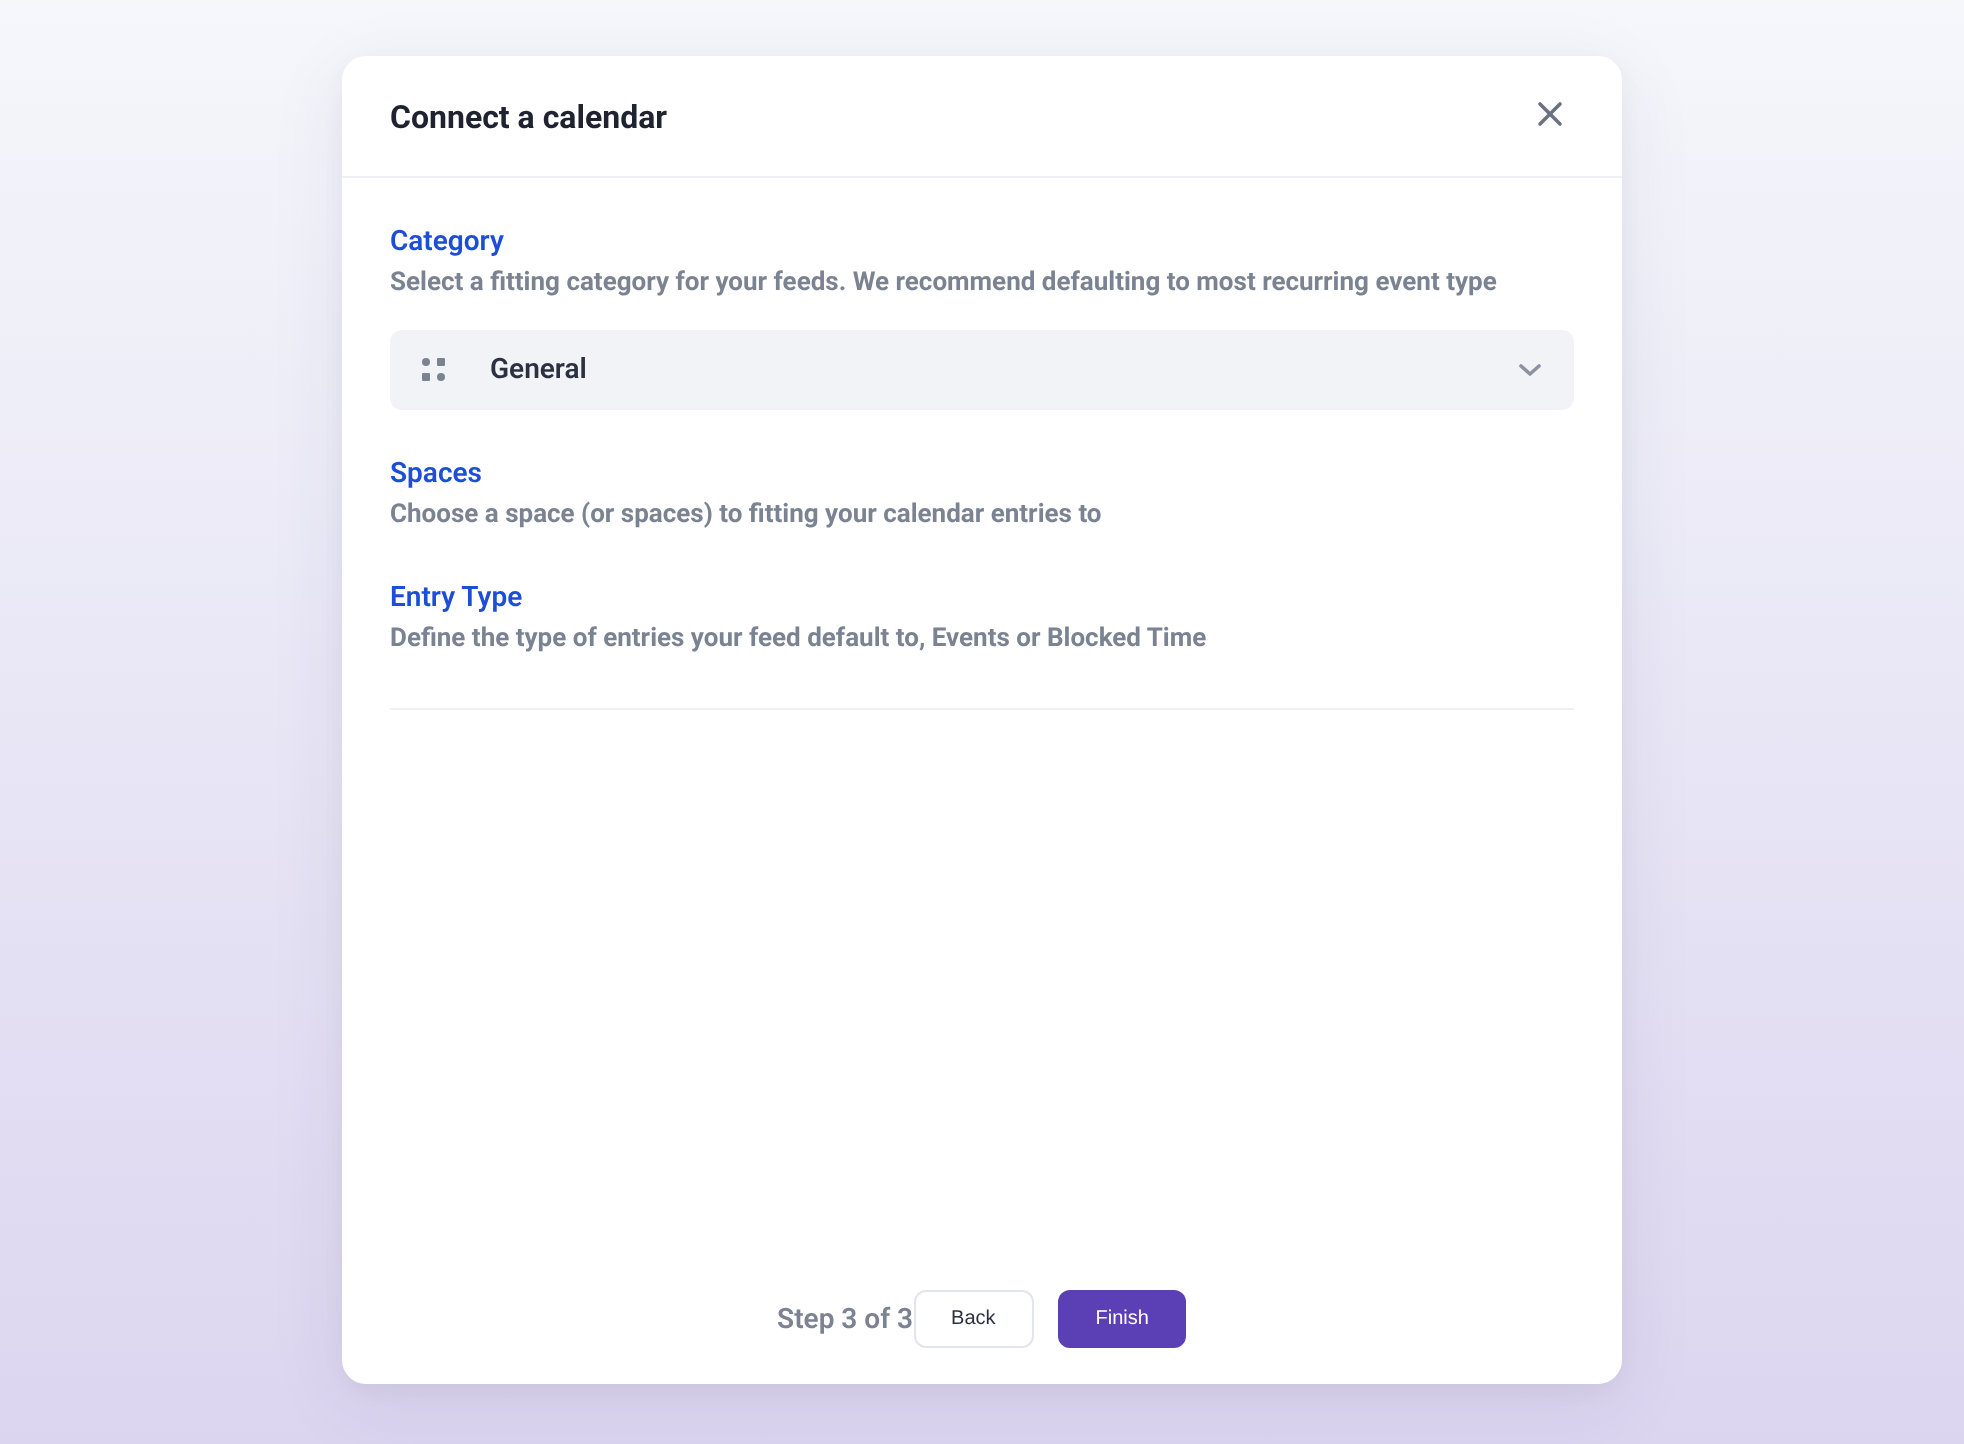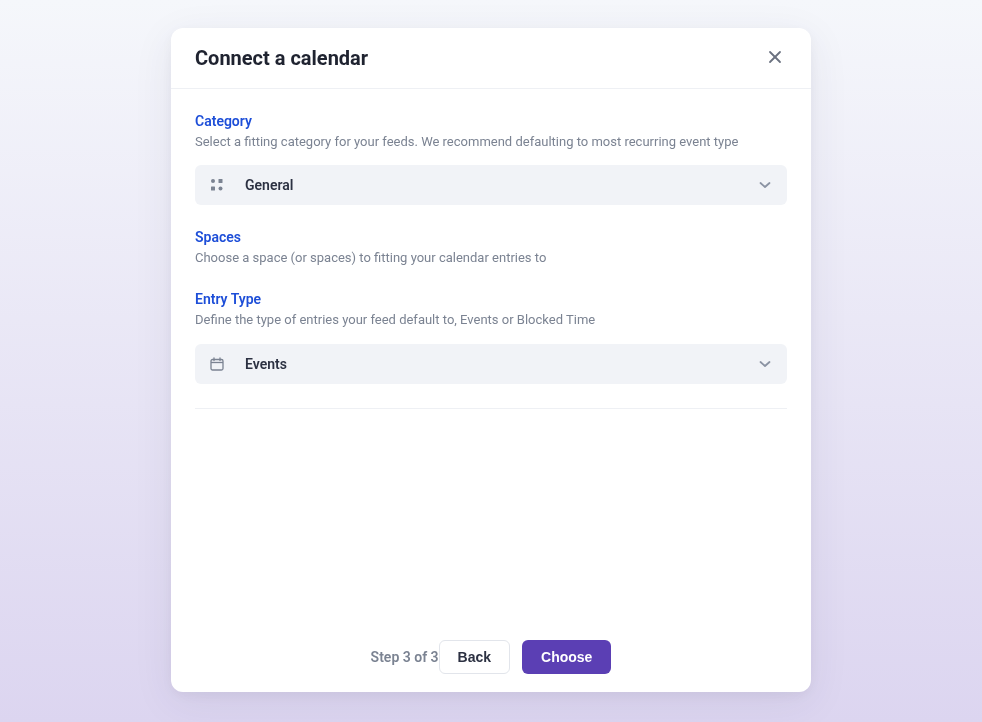--- a/index.html
+++ b/index.html
@@ -27,21 +27,21 @@
       min-height: 664px;
     }
     .modal-header {
       display: flex;
       align-items: center;
       justify-content: space-between;
       padding: 18px 24px;
       border-bottom: 1px solid #eef0f4;
     }
     .modal-title {
-      font-size: 20px;
+      font-size: 16px;
       font-weight: 700;
       color: #1f2330;
     }
     .close-btn {
       width: 24px;
       height: 24px;
       display: flex;
       align-items: center;
       justify-content: center;
       cursor: pointer;
@@ -60,20 +60,21 @@
       font-size: 14px;
       font-weight: 600;
       color: #1d4ed8;
       margin-bottom: 4px;
     }
     .field-desc {
       font-size: 13px;
       color: #7b8392;
       margin-bottom: 14px;
       line-height: 1.4;
+      font-weight: bold;
     }
     .select {
       width: 100%;
       background: #f1f3f7;
       border-radius: 6px;
       padding: 12px 14px;
       display: flex;
       align-items: center;
       gap: 20px;
       cursor: pointer;
@@ -117,22 +118,22 @@
       font-size: 14px;
       font-weight: 600;
       color: #7b8392;
     }
     .footer-buttons {
       display: flex;
       gap: 12px;
     }
     .btn {
       padding: 8px 18px;
-      font-size: 14px;
-      font-weight: 700;
+      font-size: 10px;
+      font-weight: 400;
       border-radius: 6px;
       cursor: pointer;
       border: 1px solid transparent;
     }
     .btn-secondary {
       background: #ffffff;
       border-color: #e2e5eb;
       color: #2c3142;
     }
     .btn-primary {
@@ -181,43 +182,27 @@
     </div>
 
     <div class="field-block">
       <div class="field-title">Spaces</div>
       <div class="field-desc">Choose a space (or spaces) to fitting your calendar entries to</div>
     </div>
 
     <div class="field-block">
       <div class="field-title">Entry Type</div>
       <div class="field-desc">Define the type of entries your feed default to, Events or Blocked Time</div>
-      <div class="select">
-        <span class="select-icon">
-          <svg width="14" height="14" viewBox="0 0 14 14" fill="currentColor">
-            <rect x="1" y="2.5" width="12" height="10.5" rx="1.5" fill="none" stroke="currentColor" stroke-width="1.3"></rect>
-            <line x1="1" y1="5.5" x2="13" y2="5.5" stroke="currentColor" stroke-width="1.3"></line>
-            <line x1="4" y1="1" x2="4" y2="3.5" stroke="currentColor" stroke-width="1.3" stroke-linecap="round"></line>
-            <line x1="10" y1="1" x2="10" y2="3.5" stroke="currentColor" stroke-width="1.3" stroke-linecap="round"></line>
-          </svg>
-        </span>
-        <span class="select-label">Events</span>
-        <span class="chevron">
-          <svg width="12" height="8" viewBox="0 0 12 8" fill="none" stroke="currentColor" stroke-width="1.8" stroke-linecap="round" stroke-linejoin="round">
-            <polyline points="1.5,2 6,6 10.5,2"></polyline>
-          </svg>
-        </span>
-      </div>
     </div>
 
     <div class="divider"></div>
 
   </div>
 
   <div class="modal-footer">
     <div class="step-indicator">Step 3 of 3</div>
     <div class="footer-buttons">
       <button class="btn btn-secondary">Back</button>
-      <button class="btn btn-primary">Choose</button>
+      <button class="btn btn-primary">Finish</button>
     </div>
   </div>
 
 </div>
 
 </body></html>

